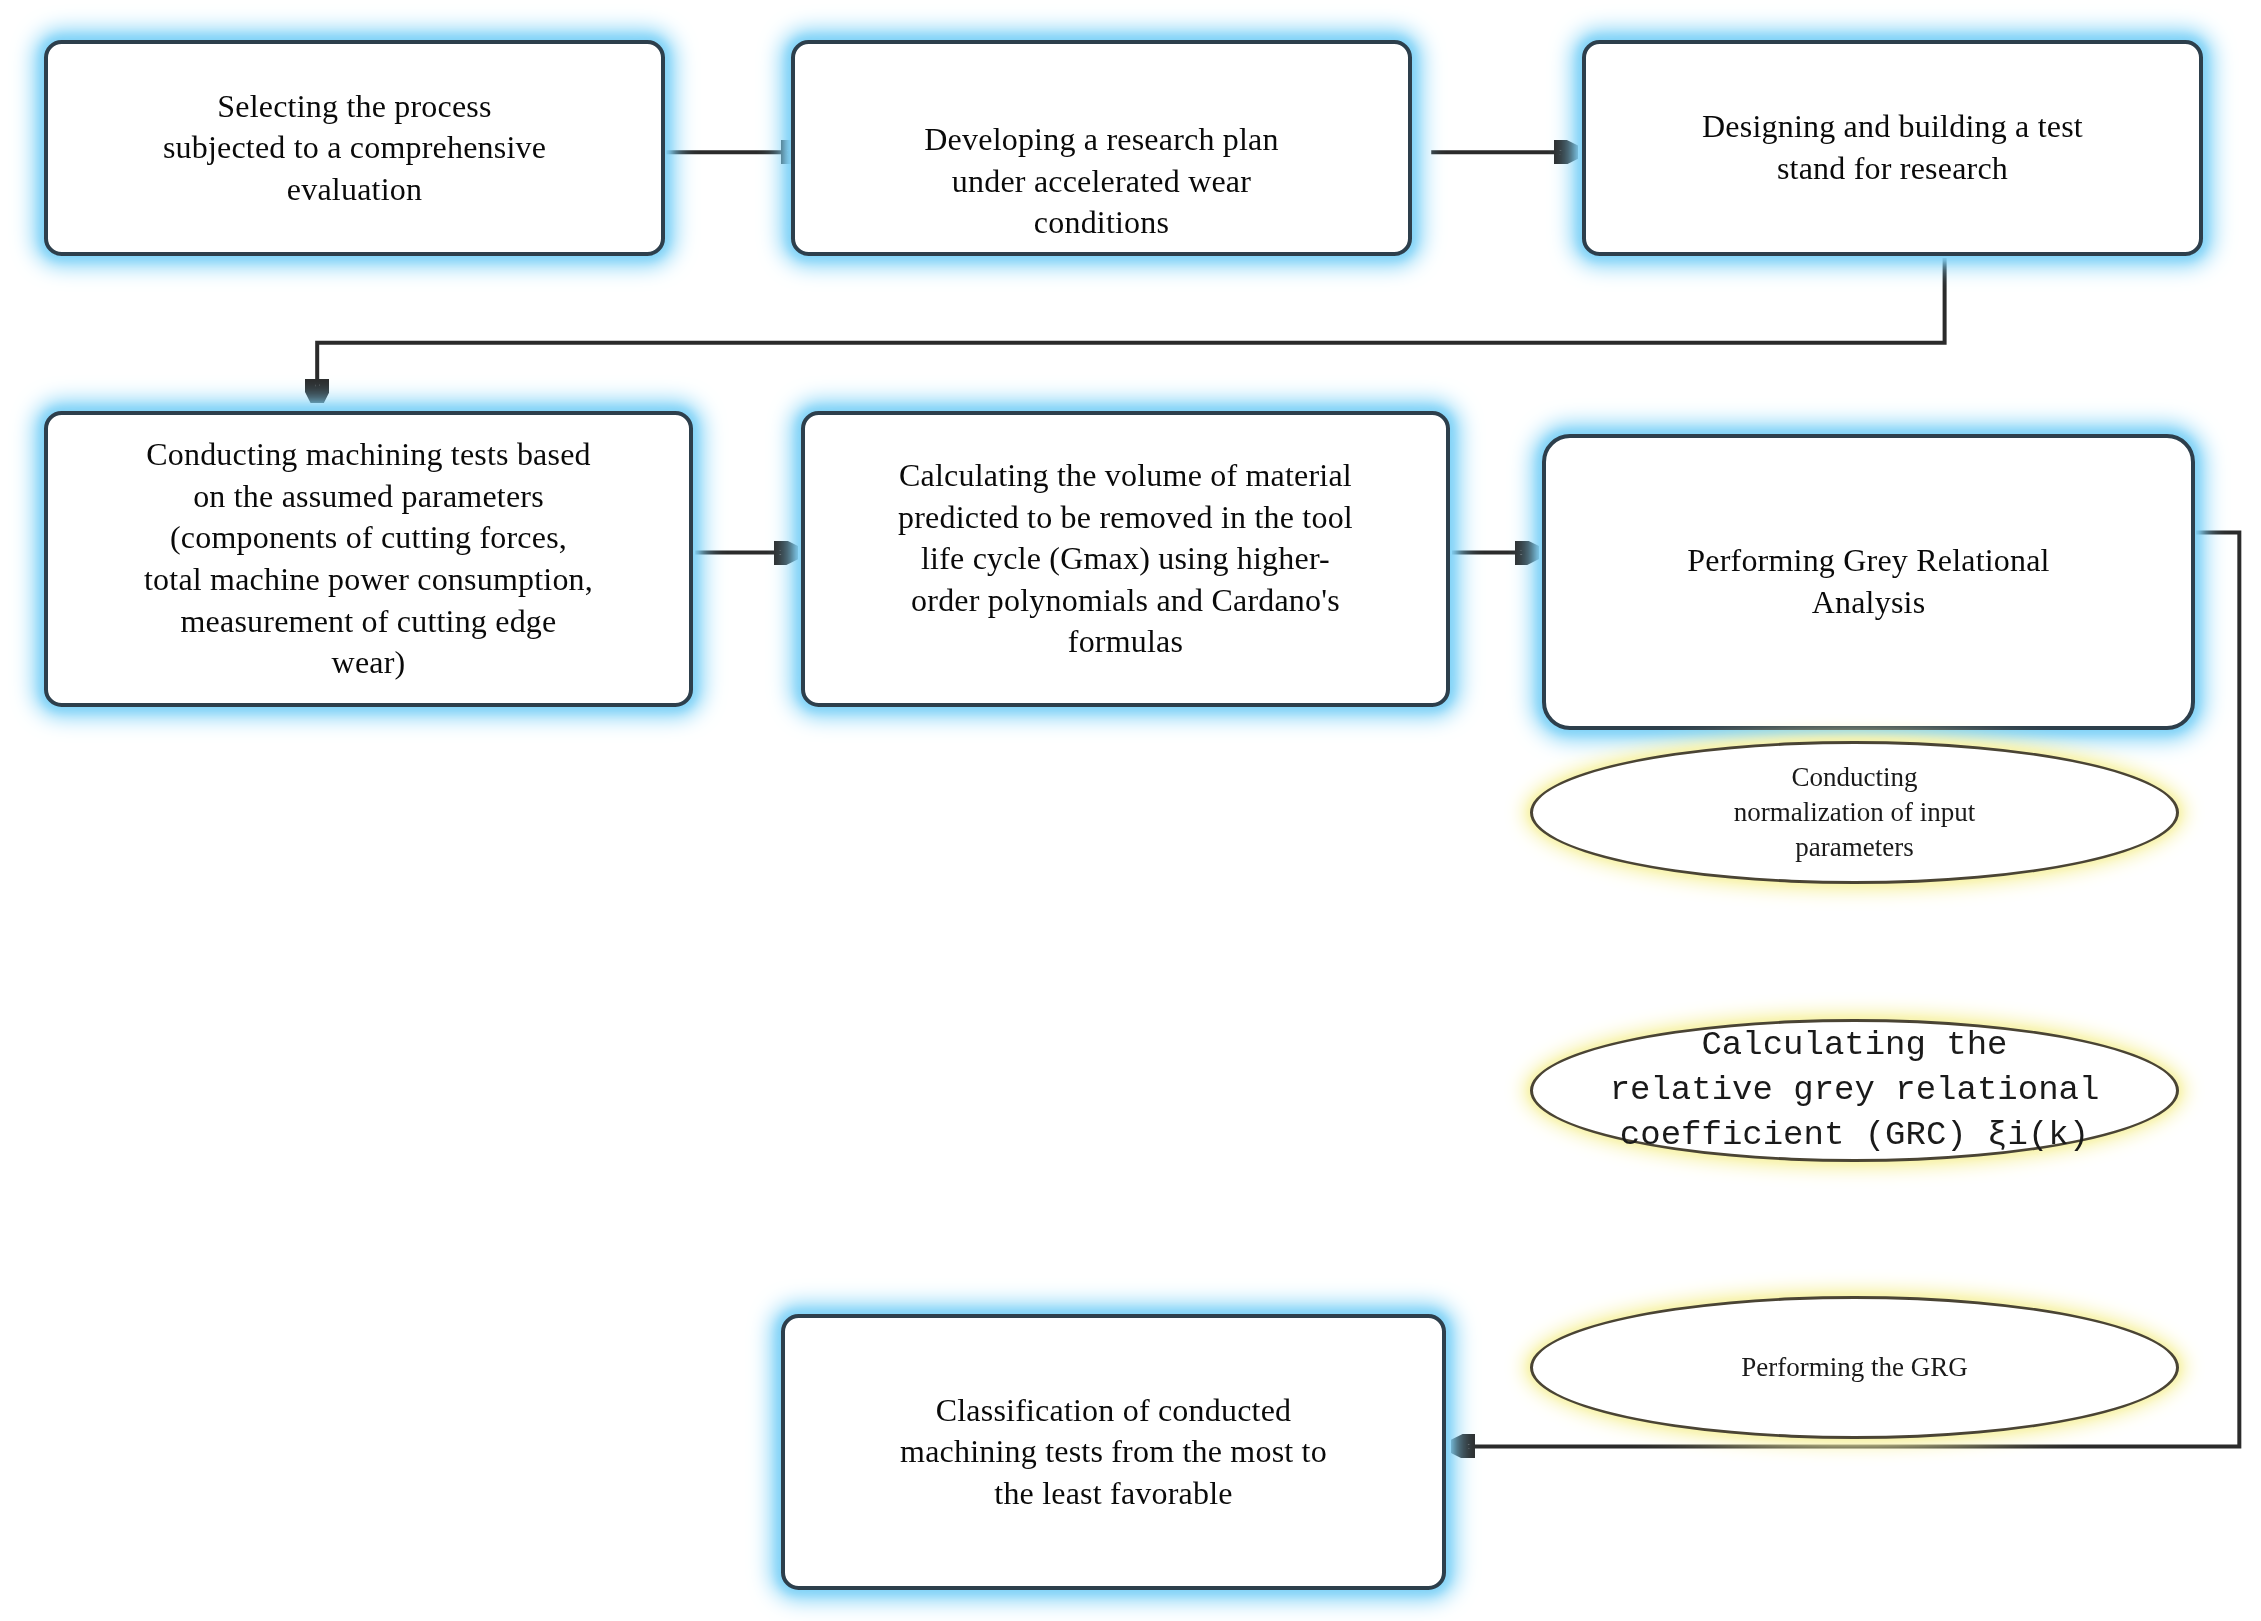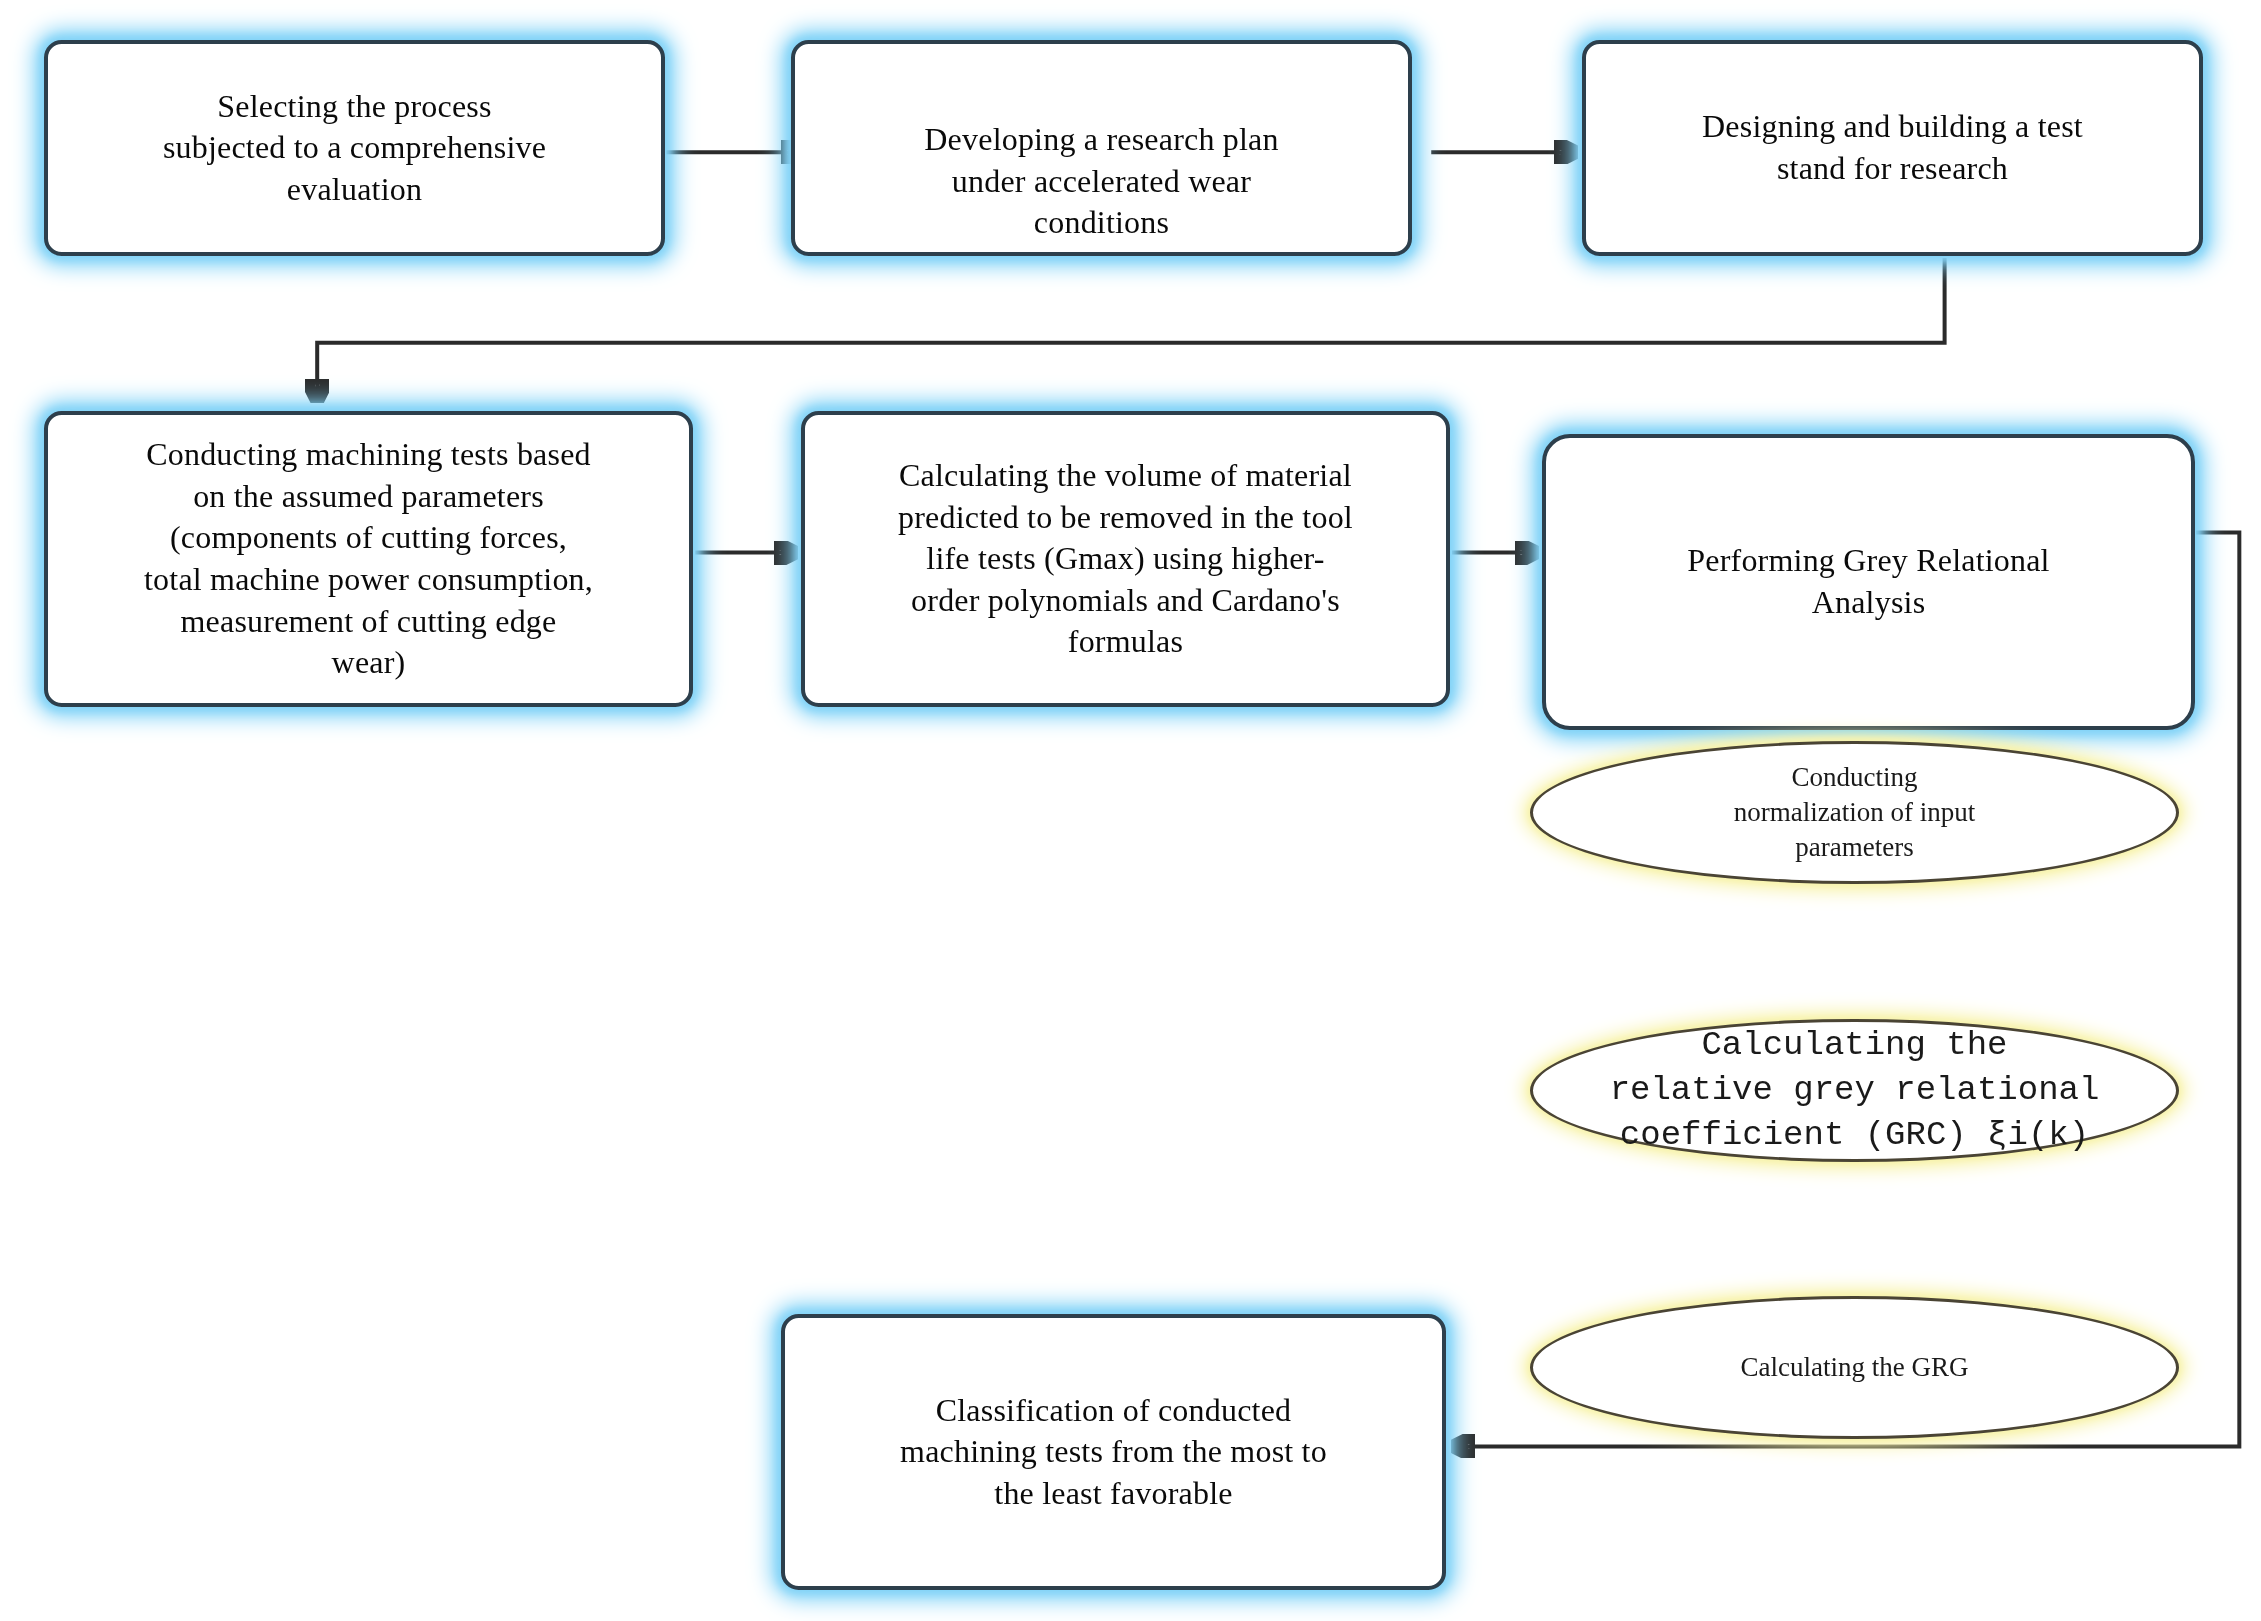--- a/index.html
+++ b/index.html
@@ -126,21 +126,21 @@
 on the assumed parameters
 (components of cutting forces,
 total machine power consumption,
 measurement of cutting edge
 wear)</span>
   </div>
 
   <div class="node-box" style="left:801px; top:411px; width:649px; height:296px;">
     <span class="txt">Calculating the volume of material
 predicted to be removed in the tool
-life tests (Gmax) using higher-
+life cycle (Gmax) using higher-
 order polynomials and Cardano's
 formulas</span>
   </div>
 
   <div class="node-box" style="left:1542px; top:434px; width:653px; height:296px;border-radius:28px;">
     <span class="txt">Performing Grey Relational
 Analysis</span>
   </div>
 
   <div class="node-ellipse" style="left:1530px; top:741px; width:649px; height:143px;">
@@ -149,21 +149,21 @@
 parameters</span>
   </div>
 
   <div class="node-ellipse sans" style="left:1530px; top:1019px; width:649px; height:143px;">
     <span class="txt">Calculating the
 relative grey relational
 coefficient (GRC) ξi(k)</span>
   </div>
 
   <div class="node-ellipse" style="left:1530px; top:1296px; width:649px; height:143px;">
-    <span class="txt">Calculating the GRG</span>
+    <span class="txt">Performing the GRG</span>
   </div>
 
   <div class="node-box" style="left:781px; top:1314px; width:665px; height:276px;">
     <span class="txt">Classification of conducted
 machining tests from the most to
 the least favorable</span>
   </div>
 
 </div>
 

